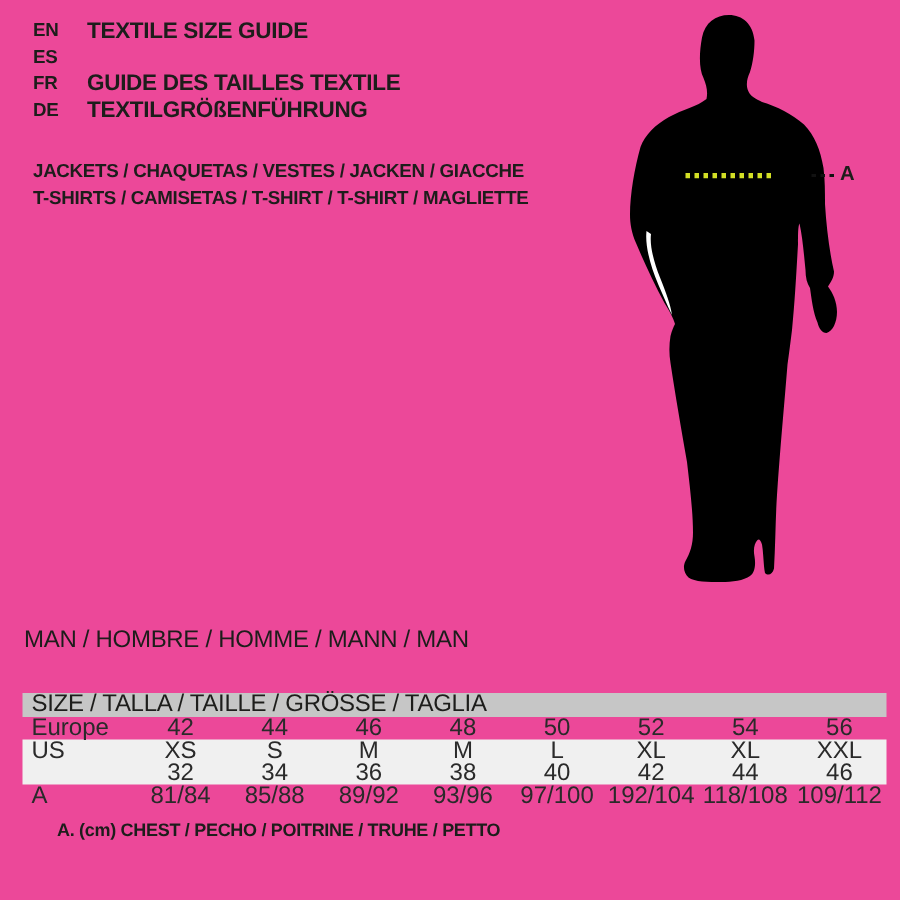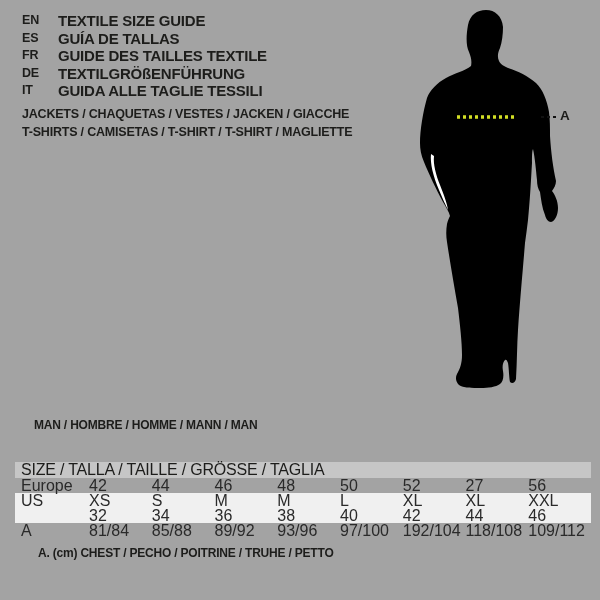--- a/index.html
+++ b/index.html
@@ -1,68 +1,63 @@
 <!DOCTYPE html>
 <html><head>
 <meta charset="utf-8">
 <style>
   html,body{margin:0;padding:0;background:#fff;}
   #canvas{
-    position:relative;width:600px;height:600px;background:#a3a3a3;overflow:hidden;
+    position:relative;width:600px;height:600px;background:#ec4899;overflow:hidden;
     font-family:"Liberation Sans","DejaVu Sans",sans-serif;color:#1d1d1b;
   }
   
   .lang-block{position:absolute;left:22px;top:12px;}
   .lang-row{display:flex;height:17.5px;line-height:17.5px;}
   .lang-code{width:36px;font-weight:bold;font-size:12.5px;letter-spacing:-0.2px;}
   .lang-label{font-weight:bold;font-size:15px;letter-spacing:-0.2px;white-space:nowrap;}
   
   .cat-block{position:absolute;left:22px;top:106px;}
   .cat-line{font-weight:bold;font-size:12.5px;line-height:17.5px;letter-spacing:-0.2px;white-space:nowrap;}
   
   .figure-wrap{position:absolute;left:400px;top:0;width:185px;height:420px;}
   .figure-wrap svg{display:block;width:185px;height:420px;}
   .a-label{position:absolute;left:560px;top:108px;font-weight:bold;font-size:13.5px;line-height:16px;}
   
-  .man-title{position:absolute;left:34px;top:418px;font-weight:bold;font-size:12px;letter-spacing:-0.2px;white-space:nowrap;}
+  .man-title{position:absolute;left:16px;top:418px;font-weight:normal;font-size:16px;letter-spacing:-0.2px;white-space:nowrap;}
   
   .size-table{position:absolute;left:15px;top:462px;width:576px;font-size:16px;}
   .st-header{height:16px;line-height:16px;background:#c6c6c6;padding-left:6px;letter-spacing:-0.2px;color:#1d1d1b;}
   .st-row{display:flex;height:15px;line-height:15px;}
   .st-row.shade{background:#f0f0f0;}
   .st-label{width:68px;padding-left:6px;text-align:left;color:#2a2a2a;}
-  .st-cell{flex:1;color:#2a2a2a;}
+  .st-cell{flex:1;text-align:center;color:#2a2a2a;}
   
   .footnote{position:absolute;left:38px;top:546px;font-weight:bold;font-size:12px;letter-spacing:-0.2px;white-space:nowrap;}
 </style>
 </head>
 <body>
 
 <div id="canvas">
 
   <div class="lang-block">
     <div class="lang-row">
       <span class="lang-code">EN</span>
       <span class="lang-label">TEXTILE SIZE GUIDE</span>
     </div>
     <div class="lang-row">
       <span class="lang-code">ES</span>
-      <span class="lang-label">GUÍA DE TALLAS</span>
     </div>
     <div class="lang-row">
       <span class="lang-code">FR</span>
       <span class="lang-label">GUIDE DES TAILLES TEXTILE</span>
     </div>
     <div class="lang-row">
       <span class="lang-code">DE</span>
       <span class="lang-label">TEXTILGRÖßENFÜHRUNG</span>
-    </div>
-    <div class="lang-row">
-      <span class="lang-code">IT</span>
-      <span class="lang-label">GUIDA ALLE TAGLIE TESSILI</span>
     </div>
   </div>
 
   <div class="cat-block">
     <div class="cat-line">JACKETS / CHAQUETAS / VESTES / JACKEN / GIACCHE</div>
     <div class="cat-line">T-SHIRTS / CAMISETAS / T-SHIRT / T-SHIRT / MAGLIETTE</div>
   </div>
 
   <div class="figure-wrap">
     <svg viewBox="400 0 185 420" xmlns="http://www.w3.org/2000/svg">
@@ -126,21 +121,21 @@
     <div class="st-header">SIZE / TALLA / TAILLE / GRÖSSE / TAGLIA</div>
 
     <div class="st-row">
       <span class="st-label">Europe</span>
       <span class="st-cell">42</span>
       <span class="st-cell">44</span>
       <span class="st-cell">46</span>
       <span class="st-cell">48</span>
       <span class="st-cell">50</span>
       <span class="st-cell">52</span>
-      <span class="st-cell">27</span>
+      <span class="st-cell">54</span>
       <span class="st-cell">56</span>
     </div>
 
     <div class="st-row shade">
       <span class="st-label">US</span>
       <span class="st-cell">XS</span>
       <span class="st-cell">S</span>
       <span class="st-cell">M</span>
       <span class="st-cell">M</span>
       <span class="st-cell">L</span>

